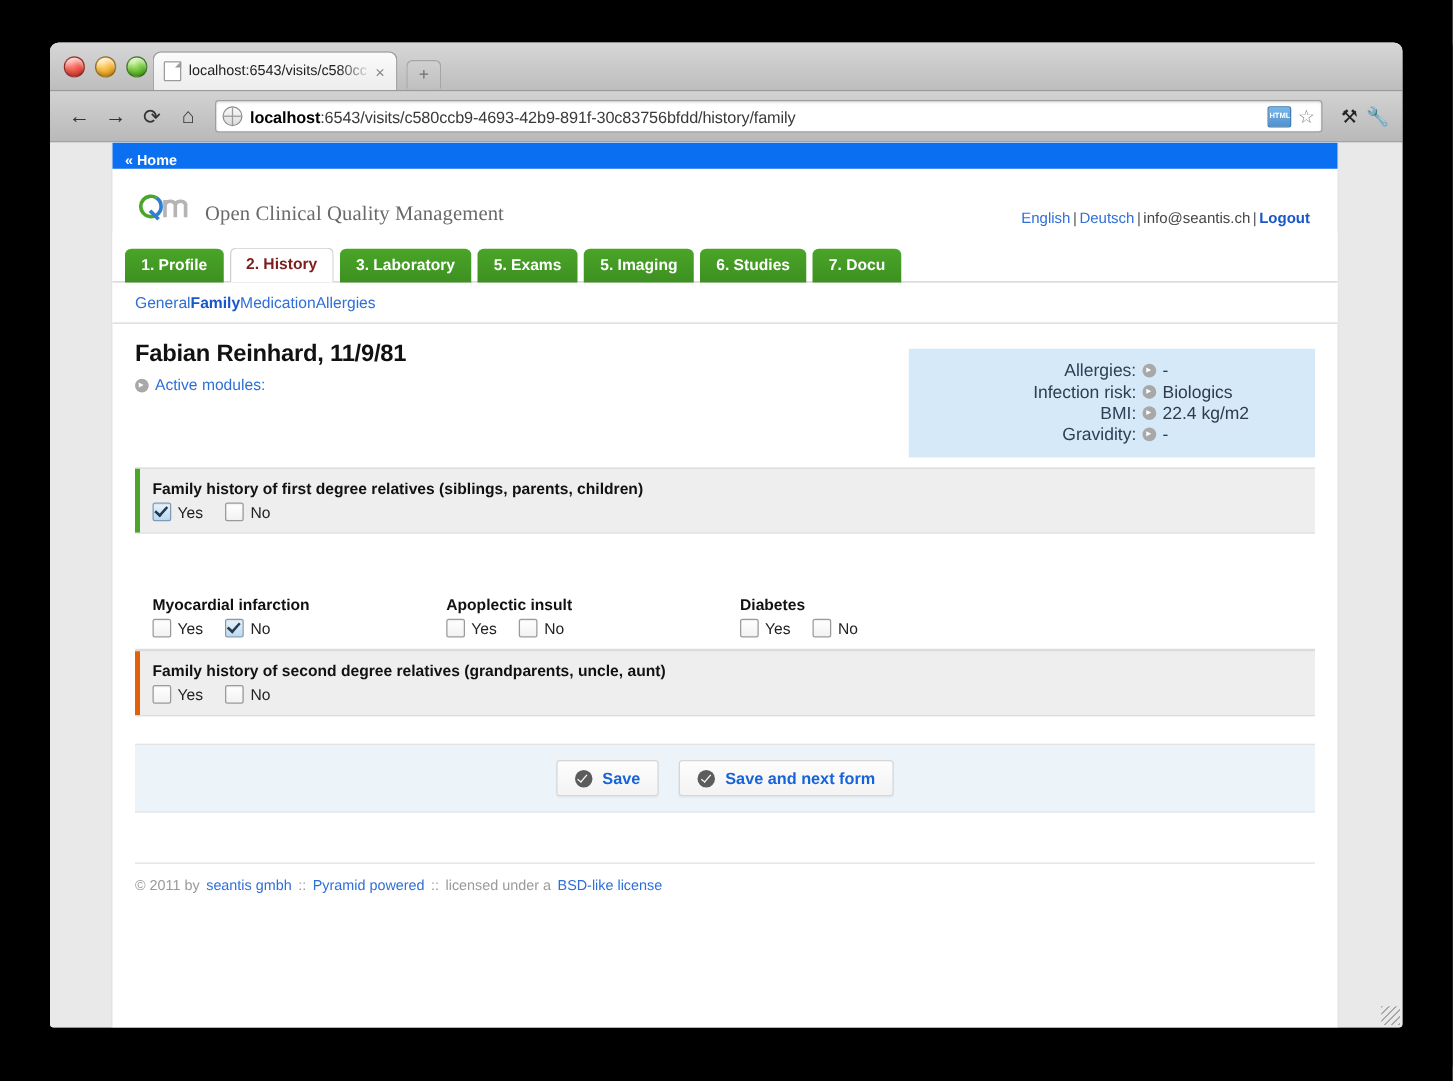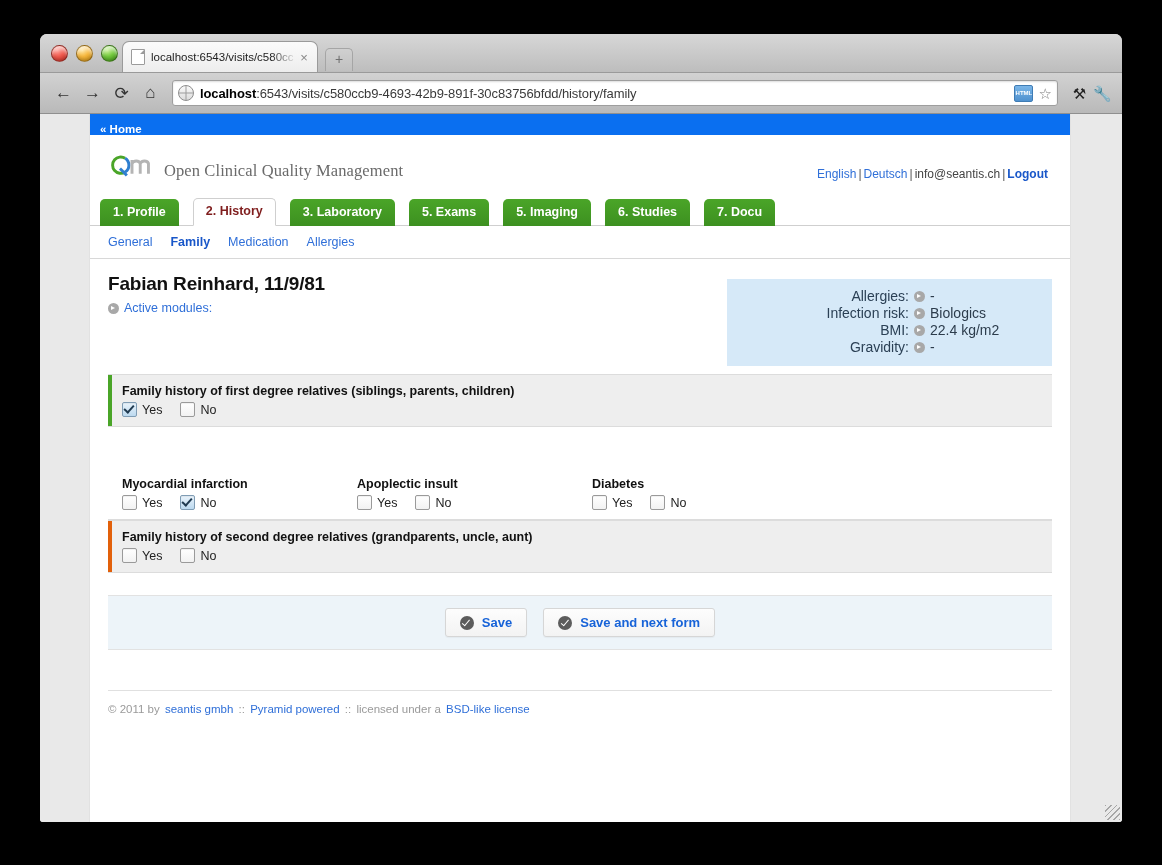--- a/index.html
+++ b/index.html
@@ -212,39 +212,39 @@
     display: flex; align-items: flex-end;
     padding: 12px 0 0 10px;
     border-bottom: 1px solid #cfcfcf;
     background: #fff;
     margin: 0 0 0 0;
     position: relative;
   }
   .mtab {
     font-size: 12.5px; font-weight: bold;
     padding: 6px 13px 7px;
-    margin-right: 14px;
+    margin-right: 5px;
     border-radius: 5px 5px 0 0;
     color: #fff;
     background: linear-gradient(to bottom, #4aa528 0%, #3d9020 100%);
     text-decoration: none;
     line-height: 1.15;
     position: relative; bottom: -1px;
   }
   .mtab.active {
     background: #fff;
     color: #7f1d1d;
     border: 1px solid #cfcfcf;
     border-bottom: 1px solid #fff;
     padding: 5px 12px 7px;
   }
 
   
   .subnav {
-    display: flex; gap: 18px;
+    display: flex; 
     padding: 9px 0 9px 18px;
     border-bottom: 1px solid #d8d8d8;
     background: #fff;
   }
   .subnav a {
     font-size: 12.5px; color: #2f6fd8; text-decoration: none;
   }
   .subnav a.active { font-weight: bold; color: #1957c9; }
 
   

